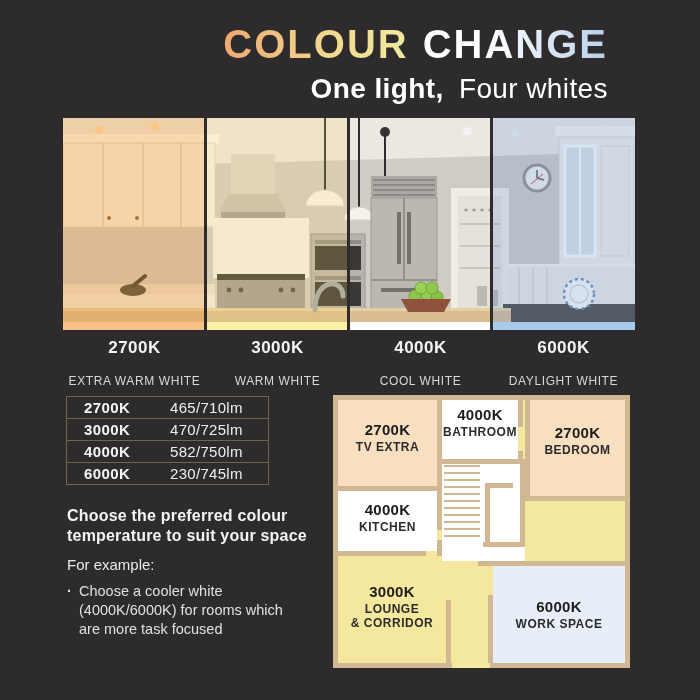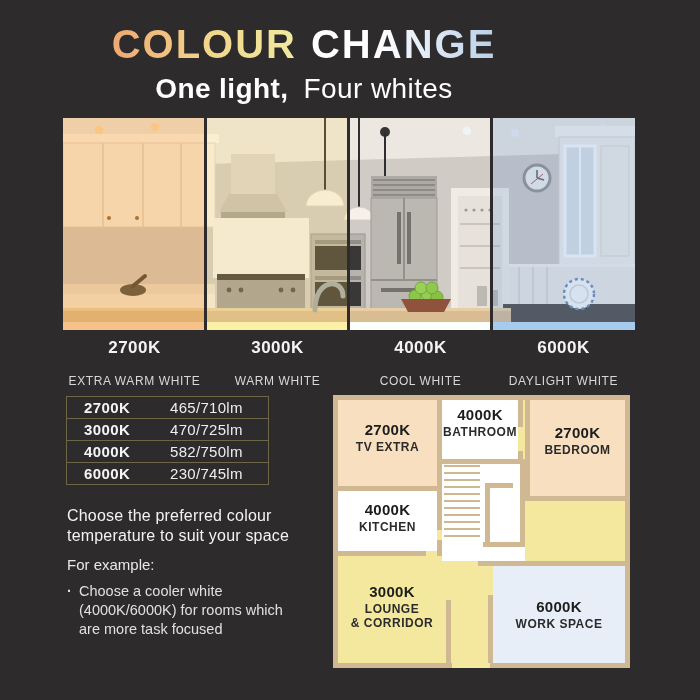--- a/index.html
+++ b/index.html
@@ -1,20 +1,20 @@
 <!DOCTYPE html>
 <html><head>
 <meta charset="utf-8">
 <style>
   html,body{margin:0;padding:0;background:#2d2b2c;}
   .page{position:relative;width:700px;height:700px;background:#2d2b2c;overflow:hidden;
         font-family:"Liberation Sans","DejaVu Sans",sans-serif;}
 
   
-  .header{position:absolute;top:24px;left:0;width:608px;text-align:center;}
+  .header{position:absolute;top:24px;left:0;width:608px;text-align:right;}
   .title{font-size:40px;line-height:1;font-weight:800;letter-spacing:2px;white-space:nowrap;}
   .title .t1{background:linear-gradient(90deg,#efa873 0%,#f2d88c 55%,#f0eaa0 100%);
              -webkit-background-clip:text;background-clip:text;color:transparent;margin-right:14px;}
   .title .t2{background:linear-gradient(90deg,#ffffff 0%,#ffffff 35%,#b9cfe8 100%);
              -webkit-background-clip:text;background-clip:text;color:transparent;}
   .subtitle{margin-top:9px;font-size:28px;color:#ffffff;letter-spacing:.4px;}
   .subtitle .s1{font-weight:800;}
   .subtitle .s2{font-weight:400;margin-left:7px;}
 
   
@@ -36,21 +36,21 @@
 
   
   .ltable{position:absolute;left:66px;top:396px;width:203px;border:1px solid #6e6747;box-sizing:border-box;}
   .lrow{display:flex;align-items:center;height:21px;border-bottom:1px solid #6e6747;}
   .lrow:last-child{border-bottom:none;}
   .lrow .temp{width:86px;padding-left:17px;font-size:15px;font-weight:800;color:#f5f5f5;letter-spacing:.4px;}
   .lrow .lum{font-size:15px;font-weight:400;color:#eeeeee;letter-spacing:.3px;}
 
   
   .advice{position:absolute;left:67px;top:506px;width:262px;}
-  .advice .heading{font-size:16px;line-height:1.28;font-weight:400;color:#f3f3f3;letter-spacing:.2px;}
+  .advice .heading{font-size:16px;line-height:1.28;font-weight:700;color:#f3f3f3;letter-spacing:.2px;}
   .advice .intro{margin-top:9px;font-size:15px;color:#e8e8e8;}
   .advice ul{margin:9px 0 0 0;padding:0;list-style:none;}
   .advice li{position:relative;max-width:218px;padding-left:12px;margin-bottom:9px;
              font-size:14.5px;line-height:1.32;color:#e0e0e0;}
   .advice li::before{content:"\00B7";position:absolute;left:0;top:0;font-weight:700;color:#e0e0e0;}
 
   
   .plan{position:absolute;left:333px;top:395px;width:297px;height:273px;background:#2d2b2c;}
   .plan .abs{position:absolute;}
   .wall{position:absolute;background:#cfb892;}

